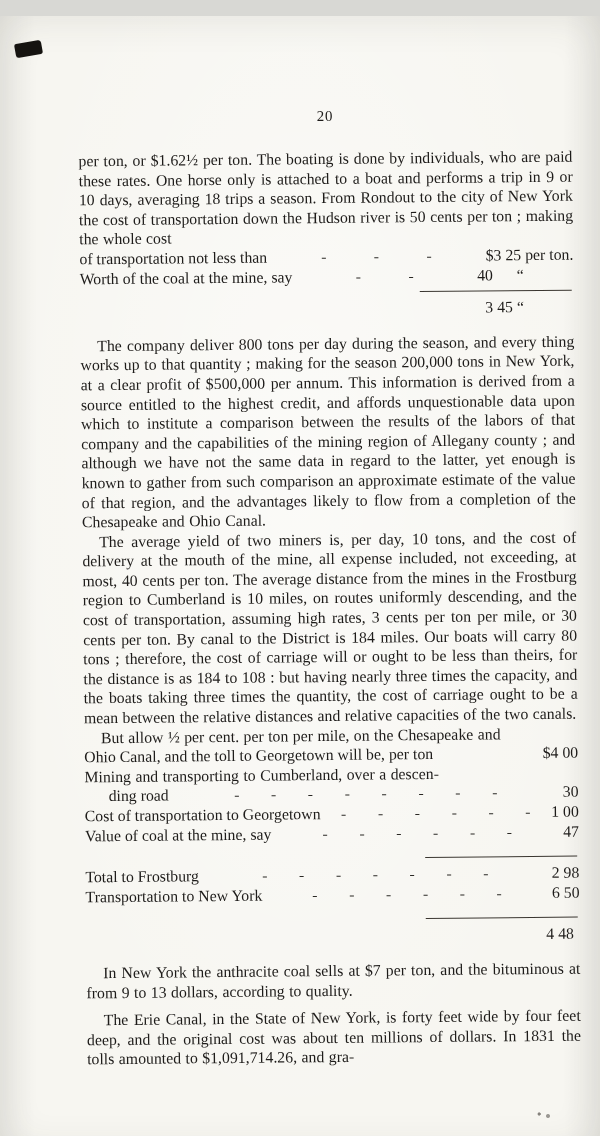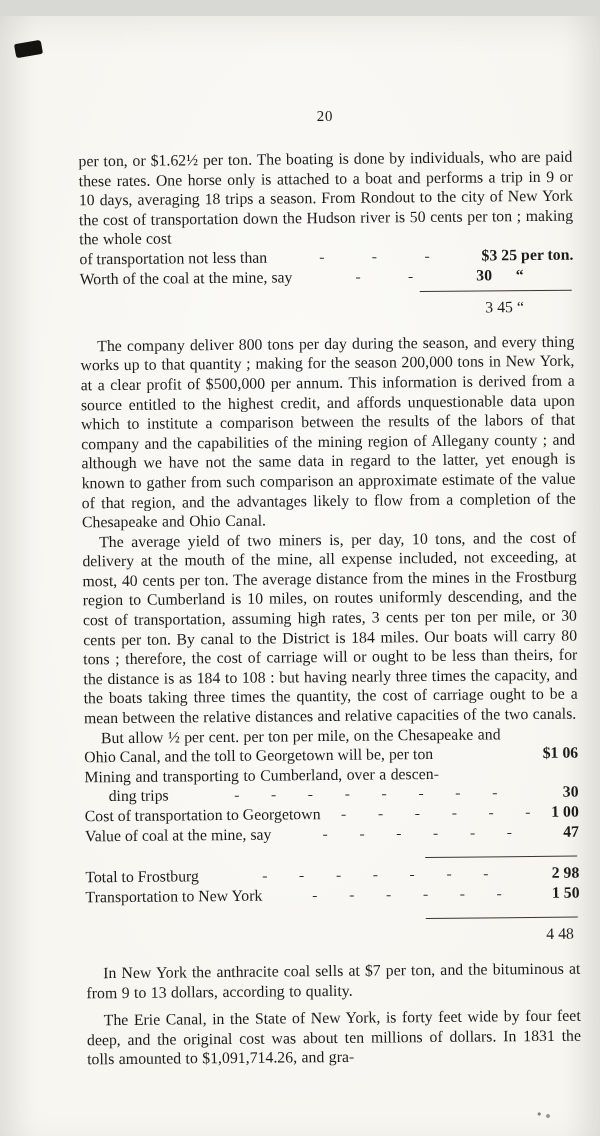--- a/index.html
+++ b/index.html
@@ -48,21 +48,21 @@
   .row {
     display:flex; align-items:baseline;
     font-size:15.8px; line-height:19.6px;
   }
   .lbl { white-space:pre; }
   .lbl2 { padding-left:24px; }
   .dashes {
     flex:1; text-align:center; white-space:pre;
     overflow:hidden; padding:0 10px; color:#2a2824;
   }
-  .amt { white-space:pre; text-align:left;font-weight:bold; }
+  .amt { white-space:pre; text-align:left; }
   .pad-r { padding-right:50px; }
   .pad-r-sm { padding-right:6px; }
   .amount-only {
     text-align:right; font-size:15.8px; line-height:19.6px;
   }
   .rule {
     width:152px; height:0;
     border-top:1.3px solid #3a3630;
     margin:6px 2px 6px auto;
   }
@@ -84,43 +84,43 @@
 
     <div class="row">
       <span class="lbl">of transportation not less than</span>
       <span class="dashes">-            -            -</span>
       <span class="amt">$3 25 per ton.</span>
     </div>
 
     <div class="row pad-r">
       <span class="lbl">Worth of the coal at the mine, say</span>
       <span class="dashes">-            -</span>
-      <span class="amt">30      “</span>
+      <span class="amt">40      “</span>
     </div>
 
     <div class="rule"></div>
 
     <div class="amount-only pad-r">3 45      “</div>
 
     <p class="para indent mt">The company deliver 800 tons per day during the season, and every thing works up to that quantity ; making for the season 200,000 tons in New York, at a clear profit of $500,000 per annum.  This information is derived from a source entitled to the highest credit, and affords unquestionable data upon which to institute a comparison between the results of the labors of that company and the capabilities of the mining region of Allegany county ; and although we have not the same data in regard to the latter, yet enough is known to gather from such comparison an approximate estimate of the value of that region, and the advantages likely to flow from a completion of the Chesapeake and Ohio Canal.</p>
 
     <p class="para indent">The average yield of two miners is, per day, 10 tons, and the cost of delivery at the mouth of the mine, all expense included, not exceeding, at most, 40 cents per ton.  The average distance from the mines in the Frostburg region to Cumberland is 10 miles, on routes uniformly descending, and the cost of transportation, assuming high rates, 3 cents per ton per mile, or 30 cents per ton.  By canal to the District is 184 miles.  Our boats will carry 80 tons ; therefore, the cost of carriage will or ought to be less than theirs, for the distance is as 184 to 108 : but having nearly three times the capacity, and the boats  taking three times the quantity, the cost of carriage ought to be a mean between the relative distances and relative capacities of the two canals.</p>
 
     <p class="para indent">But allow ½ per cent. per ton per mile, on the Chesapeake and</p>
 
     <div class="row">
       <span class="lbl">Ohio Canal, and the toll to Georgetown will be, per ton</span>
       <span class="dashes"></span>
-      <span class="amt">$1 06</span>
+      <span class="amt">$4 00</span>
     </div>
 
     <p class="para">Mining and transporting to Cumberland, over a descen-</p>
 
     <div class="row">
-      <span class="lbl lbl2">ding trips</span>
+      <span class="lbl lbl2">ding road</span>
       <span class="dashes">-        -        -        -        -        -        -        -</span>
       <span class="amt">30</span>
     </div>
 
     <div class="row">
       <span class="lbl">Cost of transportation to Georgetown</span>
       <span class="dashes">-        -        -        -        -        -</span>
       <span class="amt">1 00</span>
     </div>
 
@@ -135,21 +135,21 @@
 
     <div class="row">
       <span class="lbl">Total to Frostburg</span>
       <span class="dashes">-        -        -        -        -        -        -</span>
       <span class="amt">2 98</span>
     </div>
 
     <div class="row">
       <span class="lbl">Transportation to New York</span>
       <span class="dashes">-        -        -        -        -        -</span>
-      <span class="amt">1 50</span>
+      <span class="amt">6 50</span>
     </div>
 
     <div class="gap"></div>
     <div class="rule"></div>
 
     <div class="amount-only pad-r-sm">4 48</div>
 
     <p class="para indent mt">In New York the  anthracite  coal  sells  at $7 per ton, and the bituminous at from 9 to 13 dollars, according to quality.</p>
 
     <p class="para indent mt-sm">The Erie Canal, in the State of New York, is forty feet wide by four feet deep, and the original cost was about ten millions of dollars.   In 1831 the tolls amounted to $1,091,714.26, and gra-</p>

